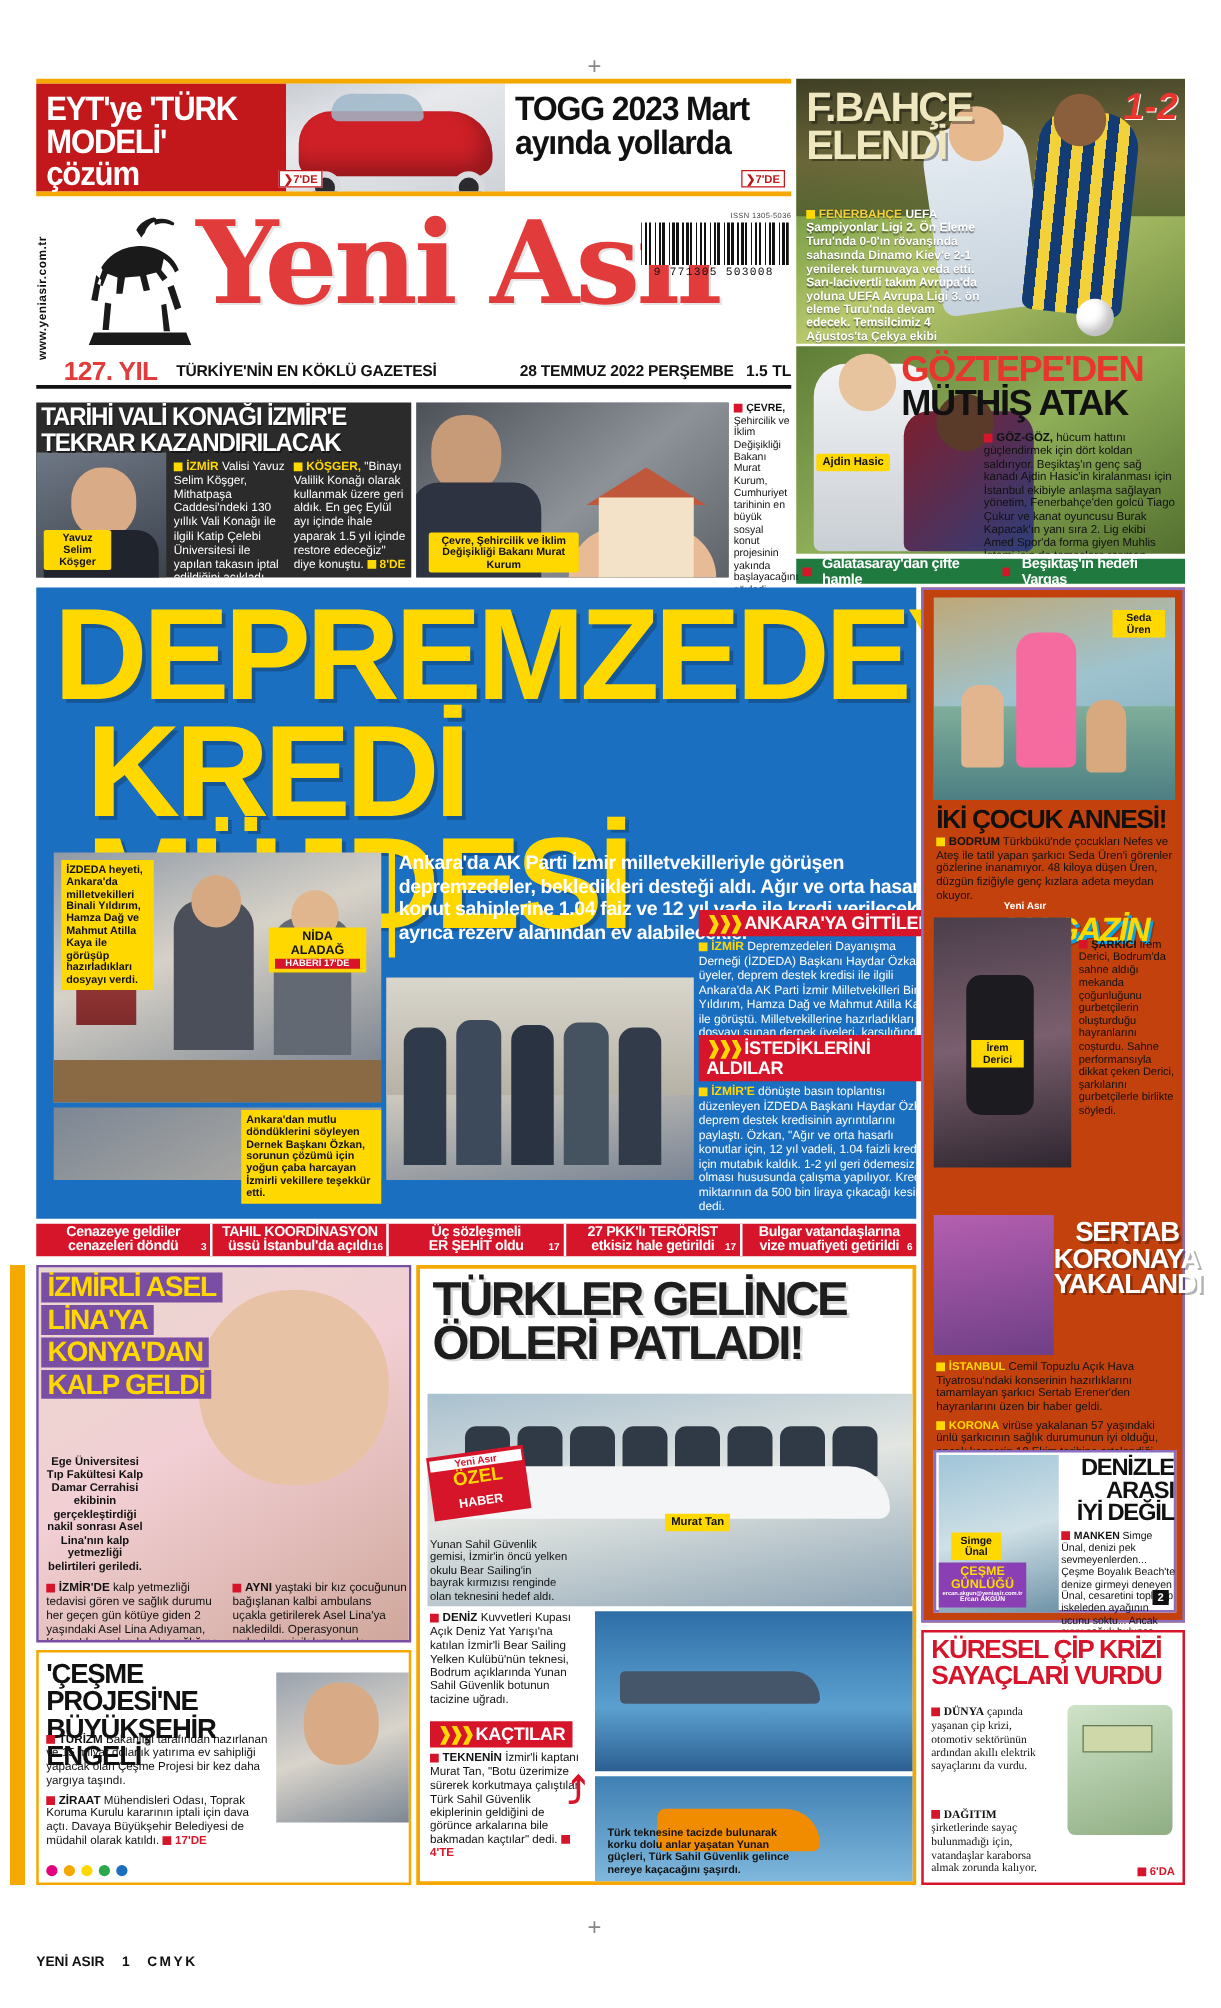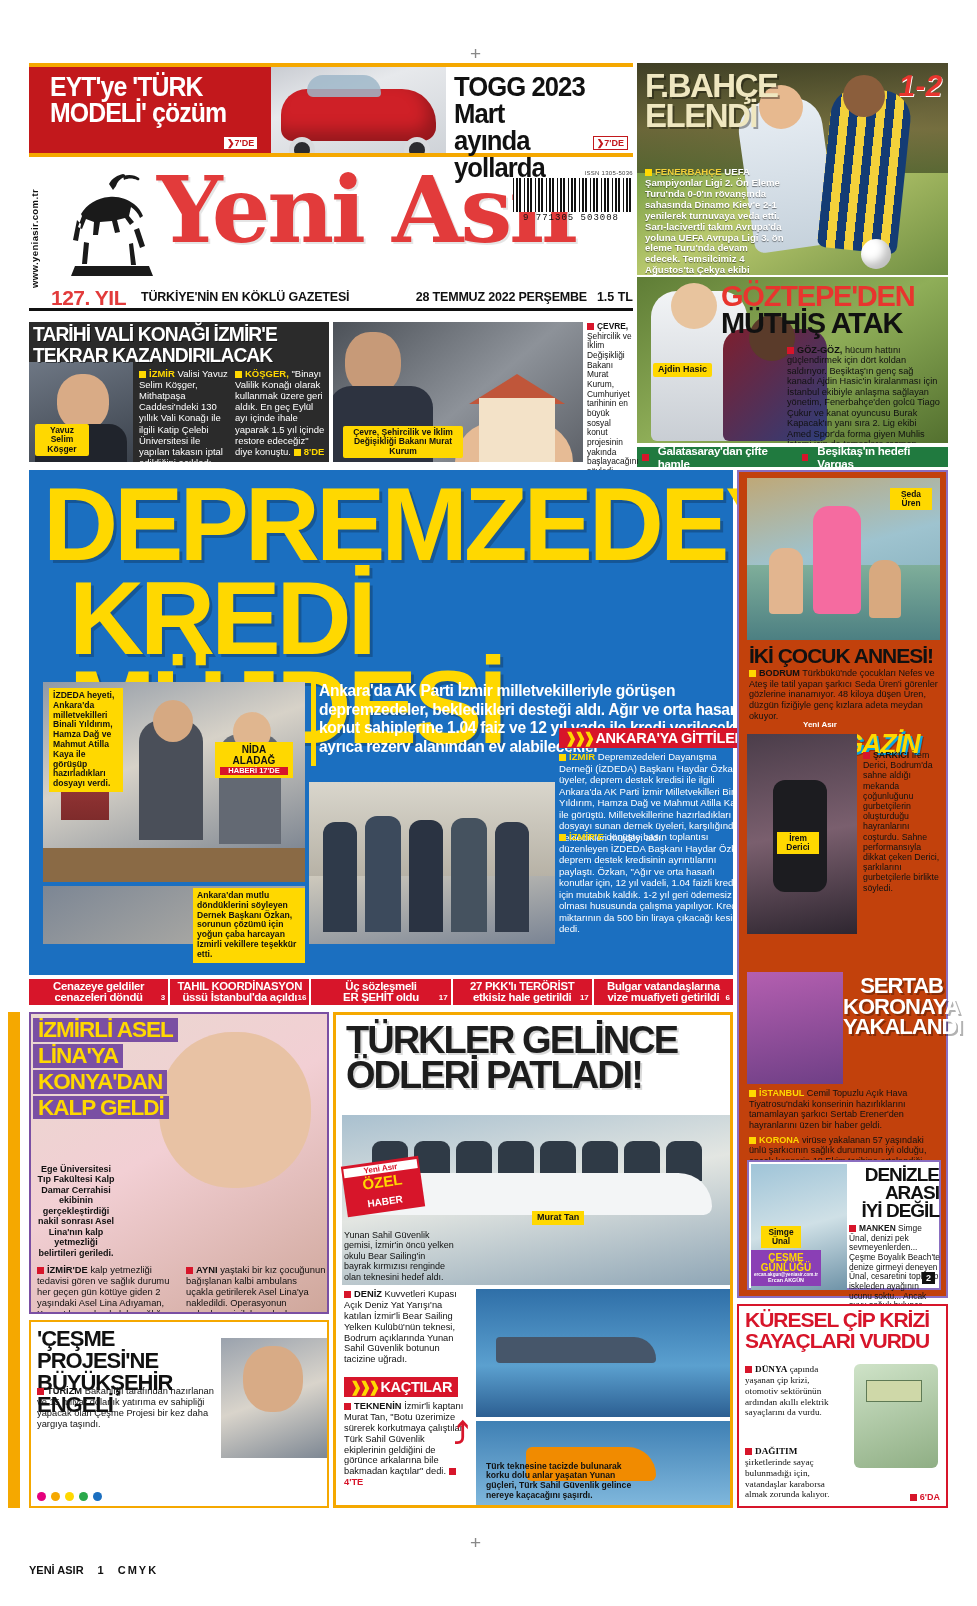--- a/index.html
+++ b/index.html
@@ -18,21 +18,21 @@
   .bl-red{background:#d7152a;} .bl-yel{background:#ffd800;}
 
   
   .ph { background-size:cover; background-position:center; position:relative; overflow:hidden; }
 
   
   .cropmark { position:absolute; font-size:19px; color:#888; line-height:1; }
 
   
   #topbanner { left:29px; top:63px; width:604px; height:94px; border-top:4px solid #f5a800; border-bottom:4px solid #f5a800; display:flex; background:#fff; }
-  #topbanner .red-box { width:242px; background:#c2181c; position:relative; padding:8px 10px 0 21px; }
+  #topbanner .red-box { width:200px; background:#c2181c; position:relative; padding:8px 10px 0 8px; }
   #topbanner .red-box .l1, #topbanner .red-box .l2 {
     color:#fff; font-weight:900; font-size:27px; line-height:0.96; letter-spacing:-1px; font-family:"Liberation Sans Narrow","Liberation Sans",sans-serif; transform:scaleX(0.92); transform-origin:left;
   }
   .pg-tag { display:inline-block; background:#fff; color:#c2181c; border:1px solid #c2181c; font-size:9px; font-weight:900; padding:0 3px; line-height:12px; }
   #topbanner .car { width:175px; background:linear-gradient(160deg,#c9ccd2 0%,#e7e9ec 35%,#cfd3d8 100%); position:relative; }
   #topbanner .car .body { position:absolute; left:10px; top:22px; width:155px; height:52px; background:#cf2027; border-radius:26px 34px 14px 12px; box-shadow: inset -8px -10px 16px rgba(0,0,0,.28); }
   #topbanner .car .glass { position:absolute; left:36px; top:8px; width:74px; height:22px; background:#9fb7c9; border-radius:16px 18px 4px 6px; opacity:.85;}
   #topbanner .car .w1,#topbanner .car .w2 { position:absolute; bottom:-10px; width:26px; height:26px; border-radius:50%; background:#2b2b2f; border:5px solid #d8dadd;}
   #topbanner .car .w1{left:18px;} #topbanner .car .w2{right:16px;}
   #topbanner .right { flex:1; background:#fff; position:relative; padding:7px 8px 0 8px; }
@@ -380,20 +380,21 @@
     <div class="capyellow" style="left:164px;top:418px;width:112px;">Ankara'dan mutlu döndüklerini söyleyen Dernek Başkanı Özkan, sorunun çözümü için yoğun çaba harcayan İzmirli vekillere teşekkür etti.</div>
 
     <div class="sec1">
       <span class="kicker"><span class="chev">❱❱❱</span><span>ANKARA'YA GİTTİLER</span></span>
       <div class="sectxt">
         <span class="bullet bl-yel"></span><b>İZMİR</b>
         <span>Depremzedeleri Dayanışma Derneği (İZDEDA) Başkanı Haydar Özkan ve üyeler, deprem destek kredisi ile ilgili Ankara'da AK Parti İzmir Milletvekilleri Binali Yıldırım, Hamza Dağ ve Mahmut Atilla Kaya ile görüştü. Milletvekillerine hazırladıkları dosyayı sunan dernek üyeleri, karşılığında bekledikleri müjdeyi aldı.</span>
       </div>
     </div>
     <div class="sec2">
+      <span class="kicker"><span class="chev">❱❱❱</span><span>İSTEDİKLERİNİ ALDILAR</span></span>
       <div class="sectxt">
         <span class="bullet bl-yel"></span><b>İZMİR'E</b>
         <span>dönüşte basın toplantısı düzenleyen İZDEDA Başkanı Haydar Özkan, deprem destek kredisinin ayrıntılarını paylaştı. Özkan, "Ağır ve orta hasarlı konutlar için, 12 yıl vadeli, 1.04 faizli kredi için mutabık kaldık. 1-2 yıl geri ödemesiz olması hususunda çalışma yapılıyor. Kredi miktarının da 500 bin liraya çıkacağı kesin" dedi.</span>
       </div>
     </div>
   </div>
 
   <div id="ticker" class="abs">
     <div class="cell">
       <div class="t">
@@ -459,20 +460,25 @@
     <div class="photo"></div>
     <div class="face"></div>
     <div class="hl">
       <div>'ÇEŞME PROJESİ'NE</div>
       <div>BÜYÜKŞEHİR ENGELİ</div>
     </div>
     <div class="c1">
       <div style="margin-bottom:5px;">
         <span class="bullet bl-red"></span><b>TURİZM</b>
         <span>Bakanlığı tarafından hazırlanan ve 15 milyar dolarlık yatırıma ev sahipliği yapacak olan Çeşme Projesi bir kez daha yargıya taşındı.</span>
+      </div>
+      <div>
+        <span class="bullet bl-red"></span><b>ZİRAAT</b>
+        <span>Mühendisleri Odası, Toprak Koruma Kurulu kararının iptali için dava açtı. Davaya Büyükşehir Belediyesi de müdahil olarak katıldı.</span>
+        <span class="bullet bl-red"></span><b class="pg-red">17'DE</b>
       </div>
     </div>
     <div class="dots">
       <i style="background:#e5007d"></i>
       <i style="background:#f5a800"></i>
       <i style="background:#ffd800"></i>
       <i style="background:#2aa84a"></i>
       <i style="background:#1b6fc0"></i>
     </div>
   </div>

